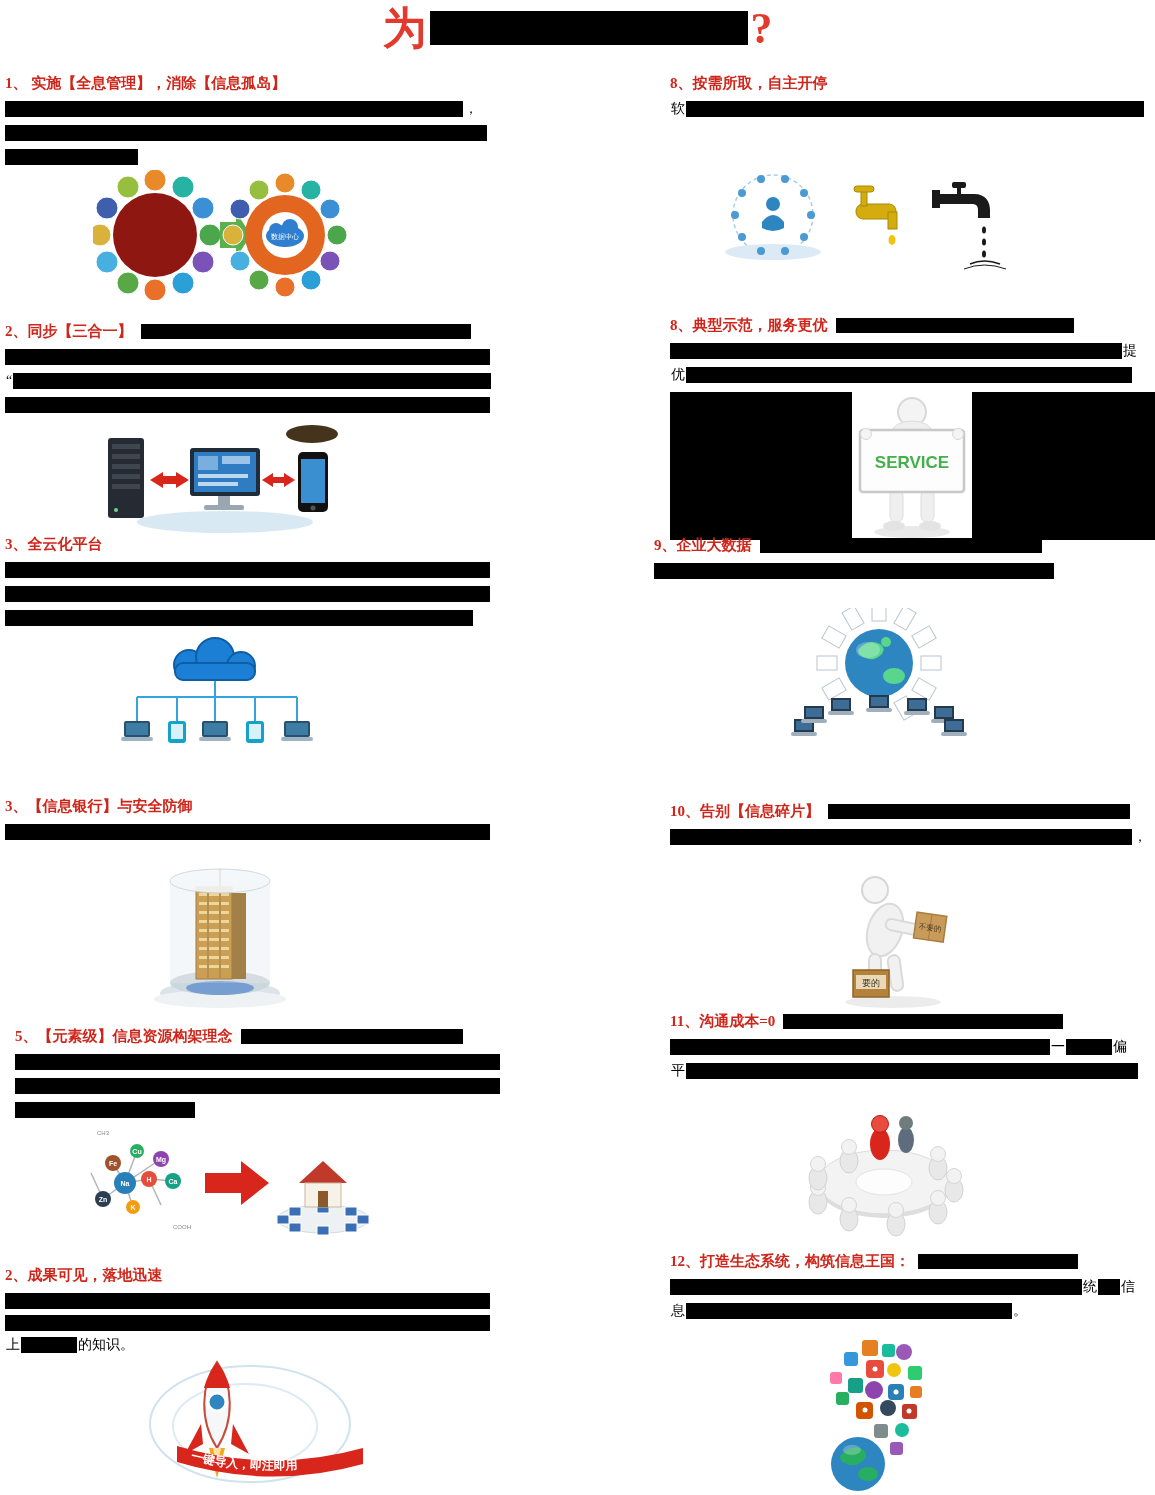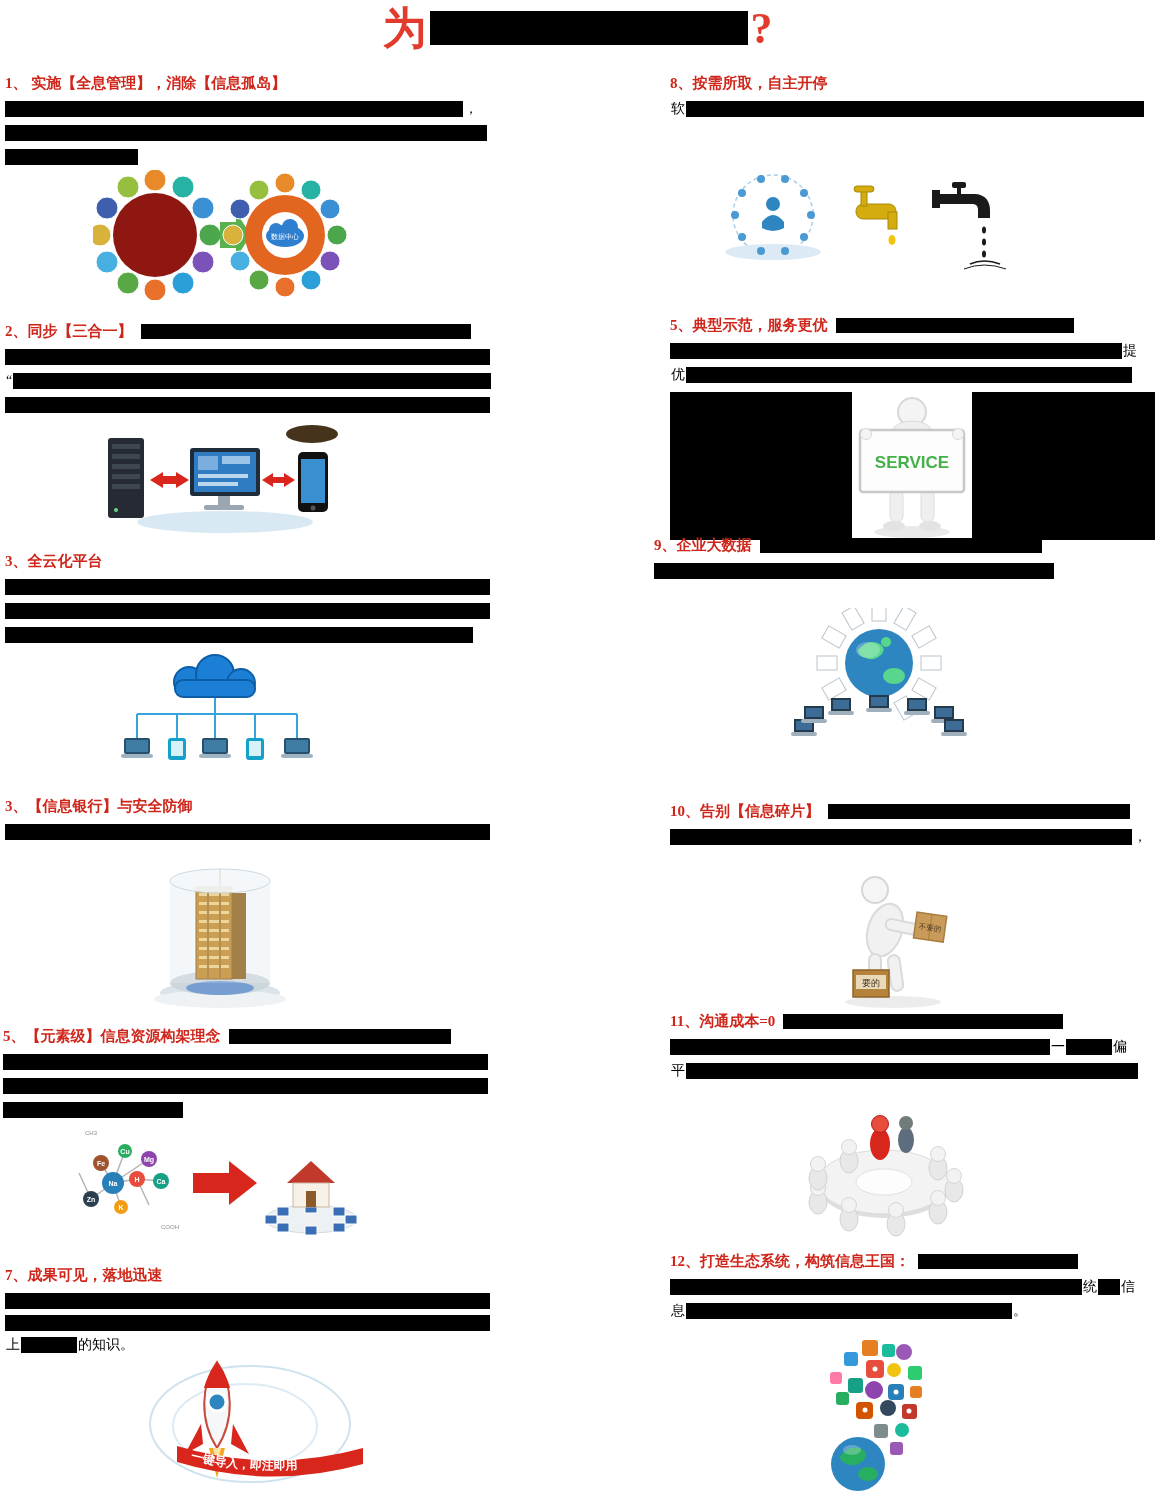--- a/index.html
+++ b/index.html
@@ -122,21 +122,21 @@
       <rect x="98" y="60" width="40" height="4" fill="#bcd8ef"></rect>
       <rect x="118" y="74" width="12" height="9" fill="#9aa7b2"></rect>
       <rect x="104" y="83" width="40" height="5" rx="2" fill="#9aa7b2"></rect>
       <polygon points="162,58 173,51 173,55 184,55 184,51 195,58 184,65 184,61 173,61 173,65" fill="#d9261c"></polygon>
       <rect x="198" y="30" width="30" height="60" rx="5" fill="#111"></rect>
       <rect x="201" y="37" width="24" height="44" fill="#3a8fd0"></rect>
       <circle cx="213" cy="86" r="2.5" fill="#555"></circle>
     </svg>
   </section>
 
-  <section class="item" style="top:552px;left:5px">
+  <section class="item" style="top:535px;left:5px">
     <div class="h">
         <span class="htxt">3、全云化平台</span>
       </div>
     <div class="line" style="top:26px">
         <span class="blk" style="width:485px"></span>
       </div>
     <div class="line" style="top:50px">
         <span class="blk" style="width:485px"></span>
       </div>
     <div class="line" style="top:74px">
@@ -205,21 +205,21 @@
       </g>
       <g fill="#a5762a">
           <rect x="57" y="34" width="2" height="92"></rect>
           <rect x="69" y="34" width="2" height="92"></rect>
         </g>
       <rect x="20" y="28" width="100" height="102" fill="#ffffff" opacity="0.18"></rect>
       <ellipse cx="70" cy="28" rx="50" ry="12" fill="#f4f8fa" opacity="0.9" stroke="#c8d4dc"></ellipse>
     </svg>
   </section>
 
-  <section class="item" style="top:1027px;left:3px">
+  <section class="item" style="top:1027px;left:15px">
     <div class="h">
         <span class="htxt">5、【元素级】信息资源构架理念</span>
         <span class="blk" style="width:222px"></span>
       </div>
     <div class="line" style="top:26px">
         <span class="blk" style="width:485px"></span>
       </div>
     <div class="line" style="top:50px">
         <span class="blk" style="width:485px"></span>
       </div>
@@ -271,21 +271,21 @@
           <rect x="272" y="86" width="12" height="9"></rect>
       </g>
       <polygon points="250,40 226,62 274,62" fill="#c0392b"></polygon>
       <rect x="232" y="62" width="36" height="24" fill="#f7f2e8" stroke="#c9b8a0"></rect>
       <rect x="245" y="70" width="10" height="16" fill="#8a5a2b"></rect>
     </svg>
   </section>
 
   <section class="item" style="top:1266px;left:5px">
     <div class="h">
-        <span class="htxt">7、成果可见，落地迅速</span>
+        <span class="htxt">2、成果可见，落地迅速</span>
       </div>
     <div class="line" style="top:26px">
         <span class="blk" style="width:485px"></span>
       </div>
     <div class="line" style="top:48px">
         <span class="blk" style="width:485px"></span>
       </div>
     <div class="line" style="top:70px">
         <span class="fr">上</span>
         <span class="blk" style="width:56px"></span>
@@ -350,21 +350,21 @@
           <ellipse cx="266" cy="82" rx="2" ry="3.5"></ellipse>
           <ellipse cx="266" cy="94" rx="2" ry="3.5"></ellipse>
       </g>
       <path d="M252,104 Q266,98 282,104" stroke="#1a1a1a" stroke-width="1.5" fill="none"></path>
       <path d="M246,109 Q266,101 288,109" stroke="#1a1a1a" stroke-width="1" fill="none"></path>
     </svg>
   </section>
 
   <section class="item" style="top:316px;left:670px;width:485px">
     <div class="h">
-        <span class="htxt">5、典型示范，服务更优</span>
+        <span class="htxt">8、典型示范，服务更优</span>
         <span class="blk" style="width:238px"></span>
       </div>
     <div class="line" style="top:26px">
         <span class="blk" style="width:452px"></span>
         <span class="fr">提</span>
       </div>
     <div class="line" style="top:50px">
         <span class="fr">优</span>
         <span class="blk" style="width:446px"></span>
       </div>

